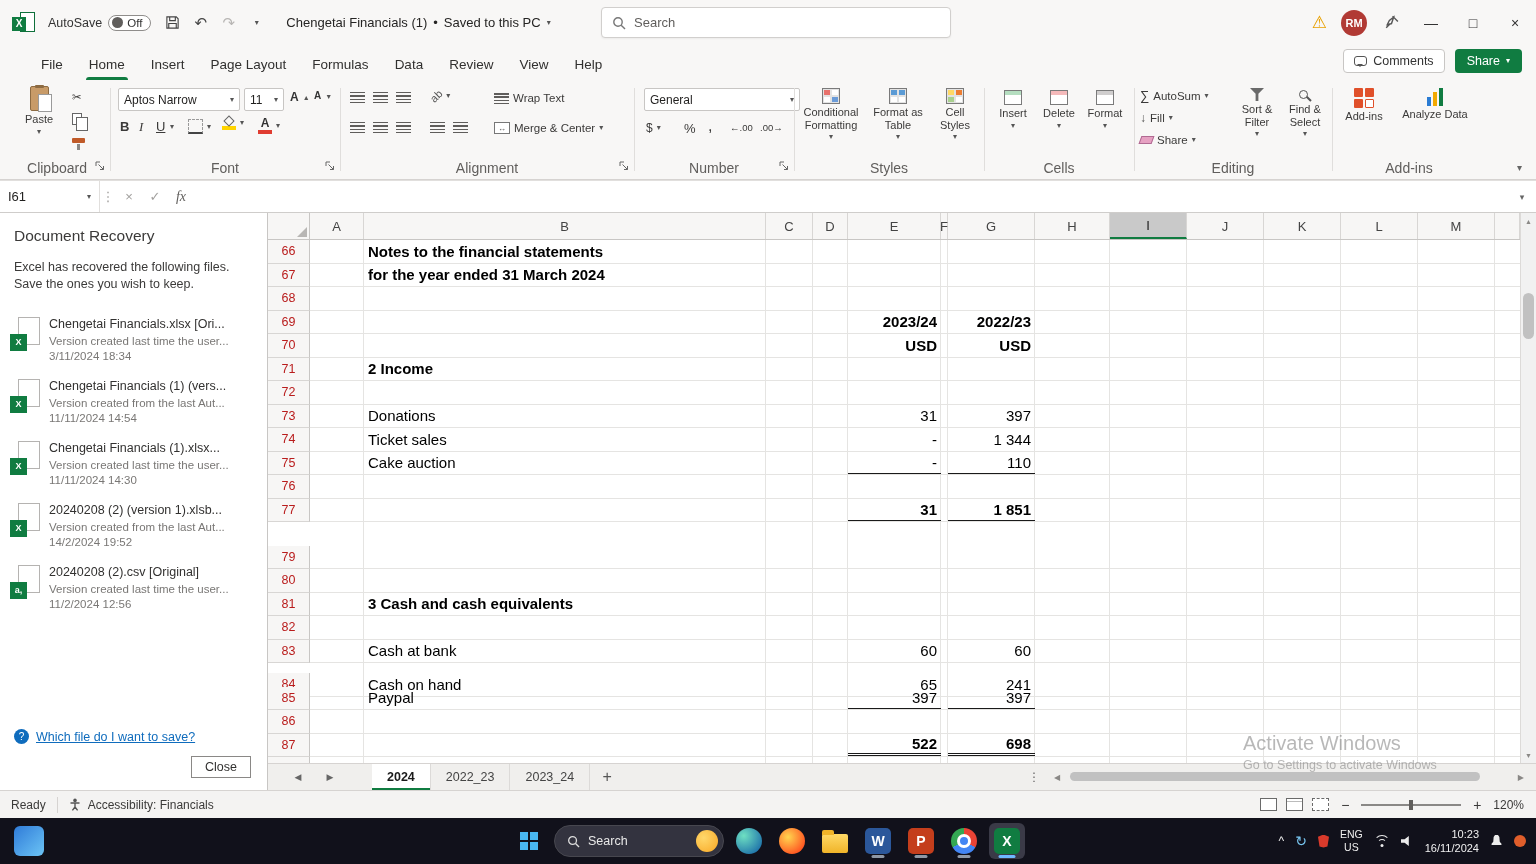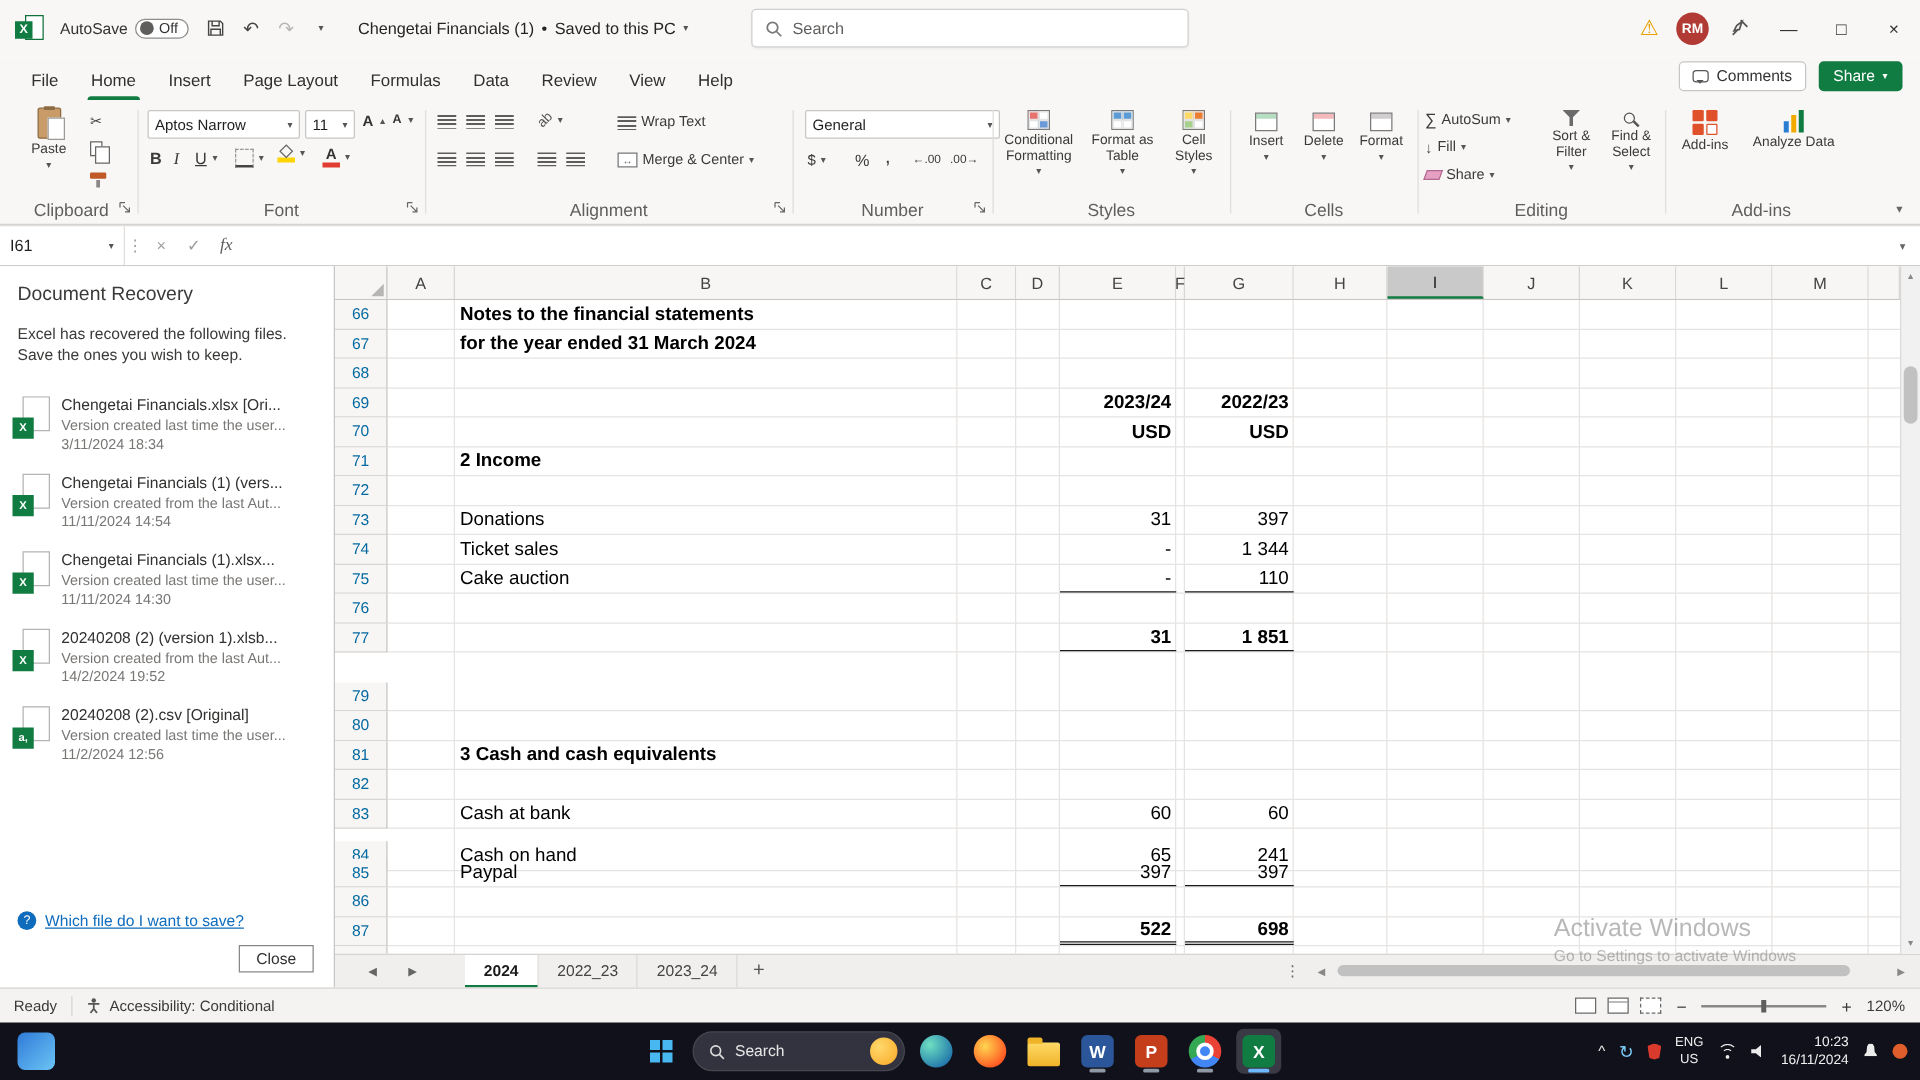--- a/index.html
+++ b/index.html
@@ -20,21 +20,21 @@
   .qbtn.disabled{color:#b8b6b4}
   .doc-title{display:flex;align-items:center;gap:6px;margin-left:16px;font-size:13px;color:#252423;white-space:nowrap}
   .tb-search{position:absolute;left:601px;top:7px;width:350px;height:31px;background:#fff;border:1px solid #d1cfcd;border-radius:4px;display:flex;align-items:center;padding:0 10px;gap:8px;color:#605e5c;font-size:13px;box-shadow:0 1px 2px rgba(0,0,0,.05)}
   .tb-right{position:absolute;right:0;top:0;height:45px;display:flex;align-items:center}
   .warn{color:#e8a000;font-size:17px;margin-right:14px}
   .avatar{width:26px;height:26px;border-radius:50%;background:#b13a34;color:#fff;font-size:11px;font-weight:bold;display:flex;align-items:center;justify-content:center;margin-right:16px}
   .pin-ic{margin-right:10px}
   .winbtn{width:42px;height:45px;display:flex;align-items:center;justify-content:center;font-size:14px;color:#333}
 
   
-  .rtabs{position:absolute;top:45px;left:0;right:0;height:35px;background:#f8f7f6;display:flex;align-items:flex-end;padding-left:12px}
+  .rtabs{position:absolute;top:45px;left:0;right:0;height:35px;background:#f8f7f6;display:flex;align-items:flex-end;padding-left:28px}
   .rtab{position:relative;padding:8px 13px;font-size:13.5px;color:#31302f}
   .rtab.active::after{content:"";position:absolute;left:10px;right:10px;bottom:0;height:3px;border-radius:3px 3px 0 0;background:#107c41}
   .rtabs-right{position:absolute;right:14px;top:49px;display:flex;gap:10px;align-items:center}
   .comments-btn{display:flex;align-items:center;gap:6px;border:1px solid #c8c6c4;background:#fff;border-radius:4px;padding:4px 10px;font-size:12.5px;color:#333}
   .bubble{width:13px;height:10px;border:1.4px solid #555;border-radius:3px;position:relative}
   .bubble::after{content:"";position:absolute;left:2px;bottom:-5px;border:3px solid transparent;border-top-color:#555}
   .share-btn{display:flex;align-items:center;gap:6px;background:#107c41;color:#fff;border-radius:4px;padding:5px 12px;font-size:12.5px}
   .share-btn .chev{color:#fff}
 
   
@@ -109,21 +109,21 @@
   
   .sheet{position:absolute;left:268px;top:213px;width:1252px;height:550px;background:#fff;overflow:hidden}
   .colhdr{position:absolute;top:0;left:0;right:0;height:27px;display:flex;border-bottom:1px solid #c8c6c4;background:#f7f6f5}
   .selall{width:42px;height:100%;position:relative;background:#f7f6f5;border-right:1px solid #c8c6c4;flex:none}
   .selall::after{content:"";position:absolute;right:2px;bottom:2px;border-left:10px solid transparent;border-bottom:10px solid #b8b6b4}
   .ch-cell{height:100%;border-right:1px solid #d8d6d4;display:flex;align-items:center;justify-content:center;font-size:13px;color:#444;background:#f7f6f5;flex:none}
   .ch-cell.sel{background:#c9c9c9;border-bottom:2px solid #107c41;color:#1a1a1a}
   .gbody{position:absolute;top:27px;left:0;right:0;bottom:0;overflow:hidden}
   .vline{position:absolute;top:0;bottom:0;width:1px;background:#e5e4e2}
   .grow{position:absolute;left:0;right:0;height:23.5px;border-bottom:1px solid #e5e4e2}
-  .rn{position:absolute;left:0;top:0;bottom:-1px;width:42px;background:#f7f6f5;border-right:1px solid #c8c6c4;border-bottom:1px solid #d8d6d4;display:flex;align-items:center;justify-content:center;font-size:12.5px;color:#0369a1}
+  .rn{position:absolute;left:0;top:0;bottom:-1px;width:42px;background:#f7f6f5;border-right:1px solid #c8c6c4;border-bottom:1px solid #d8d6d4;display:flex;align-items:center;justify-content:center;font-size:12.5px;color:#b91c1c}
   .cell{position:absolute;top:0;bottom:0;display:flex;align-items:center;font-size:15px;color:#000;white-space:nowrap}
   .cell.lbl{left:96px;padding-left:4px}
   .cell.v1{left:580px;width:93px;justify-content:flex-end;padding-right:4px}
   .cell.v2{left:680px;width:87px;justify-content:flex-end;padding-right:4px}
   .cell.b{font-weight:bold}
   .rule-s{border-bottom:1.5px solid #1a1a1a}
   .rule-d{border-bottom:3px double #1a1a1a}
 
   .vscroll{position:absolute;right:0;top:213px;width:16px;height:550px;background:#f1f1f1;border-left:1px solid #dcdad8;z-index:2}
   .sarrow{position:absolute;left:0;width:15px;height:16px;color:#8a8886;font-size:7px;display:flex;align-items:center;justify-content:center}
@@ -760,21 +760,21 @@
 </div>
 
 <div class="statusbar">
   <div class="sb-seg">Ready</div>
   <div class="sb-div"></div>
   <div class="sb-seg">
     <svg width="12" height="13" viewBox="0 0 12 13">
         <circle cx="6" cy="2.4" r="1.8" fill="#555"></circle>
         <path d="M1.5 5 H10.5 M6 5 V9 M6 9 L3.4 12.4 M6 9 L8.6 12.4" stroke="#555" stroke-width="1.4" fill="none"></path>
       </svg>
-    <span>Accessibility: Conditional</span>
+    <span>Accessibility: Financials</span>
   </div>
   <div class="sb-right">
     <span class="view-ic"></span>
     <span class="view-ic pl"></span>
     <span class="view-ic pb"></span>
     <span class="zoom-btn">−</span>
     <span class="zoom-track">
         <span class="zoom-knob"></span>
       </span>
     <span class="zoom-btn">+</span>

